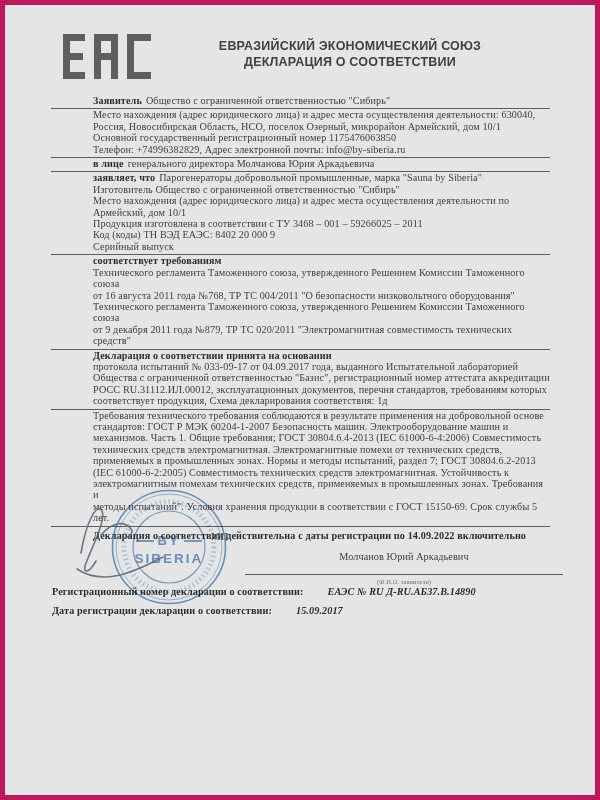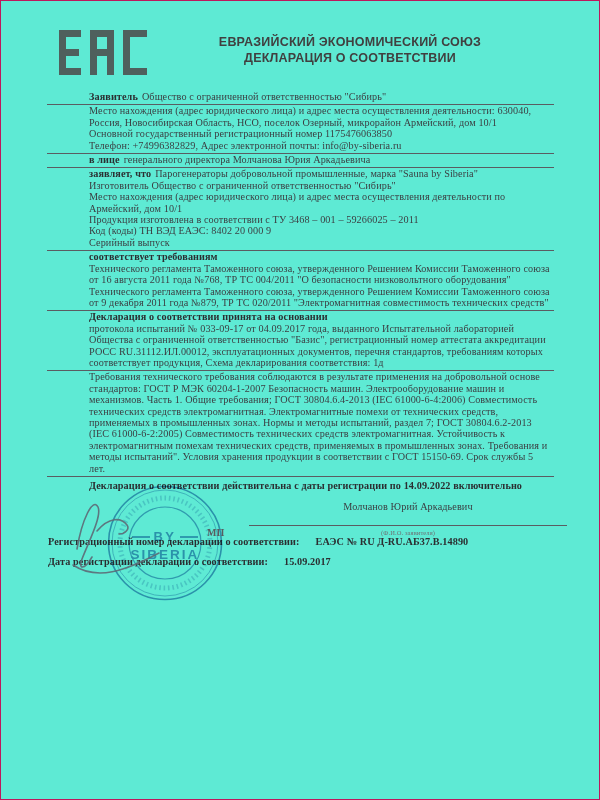--- a/index.html
+++ b/index.html
@@ -1,20 +1,20 @@
 <!DOCTYPE html>
 <html><head>
 <meta charset="utf-8">
 <style>
   html,body{margin:0;padding:0;}
   body{
     width:600px;height:800px;background:#ffffff;position:relative;overflow:hidden;
     font-family:"Liberation Serif","DejaVu Serif",serif;color:#3b3e42;
   }
-  .page{position:absolute;inset:0;border:1px solid #be185d;background:#5eead4;}
+  .page{position:absolute;inset:0;border:5px solid #be185d;background:#e5e5e5;}
   
   .header{display:flex;align-items:flex-start;margin:28px 0 10px 0;}
   .eac-wrap{margin-left:58px;width:92px;flex:0 0 auto;}
   .titles{
     flex:1;text-align:center;padding-right:50px;padding-top:5px;
     font-family:"Liberation Sans","DejaVu Sans",sans-serif;
     font-weight:bold;font-size:12.5px;line-height:16px;color:#404040;letter-spacing:.2px;
   }
   
   .doc{margin:0 45px 0 46px;font-size:10.2px;line-height:11.4px;letter-spacing:.1px;}
@@ -22,21 +22,21 @@
   .ln{white-space:normal;margin-left:41px;}
   b,.bold{font-weight:bold;color:#2b2e31;}
   .lead{font-weight:bold;color:#2b2e31;margin-right:4px;}
   .validity{margin-top:3px;padding-left:1px;}
   
   .sig-row{position:relative;height:42px;}
   .name-block{width:318px;margin-left:auto;margin-right:-13px;text-align:center;padding-top:10px;}
   .name{font-size:10.2px;padding-bottom:12px;border-bottom:1px solid #5a5d62;}
   .caption{font-size:6.5px;color:#6d7074;padding-top:1px;}
   .reg-line{margin-top:3px;padding-left:1px;}
-  .reg-line .val{margin-left:16px;}
+  .reg-line .val{margin-left:24px;font-style:italic;}
   .reg-line + .reg-line{margin-top:8px;}
   
   .stamp{position:absolute;left:104px;top:482px;mix-blend-mode:multiply;opacity:.88;}
   .autograph{position:absolute;left:66px;top:486px;opacity:.9;}
   .mp{position:absolute;left:206px;top:526px;font-size:10px;color:#595c60;font-weight:bold;}
 </style>
 </head>
 <body>
 
 <div class="page">

